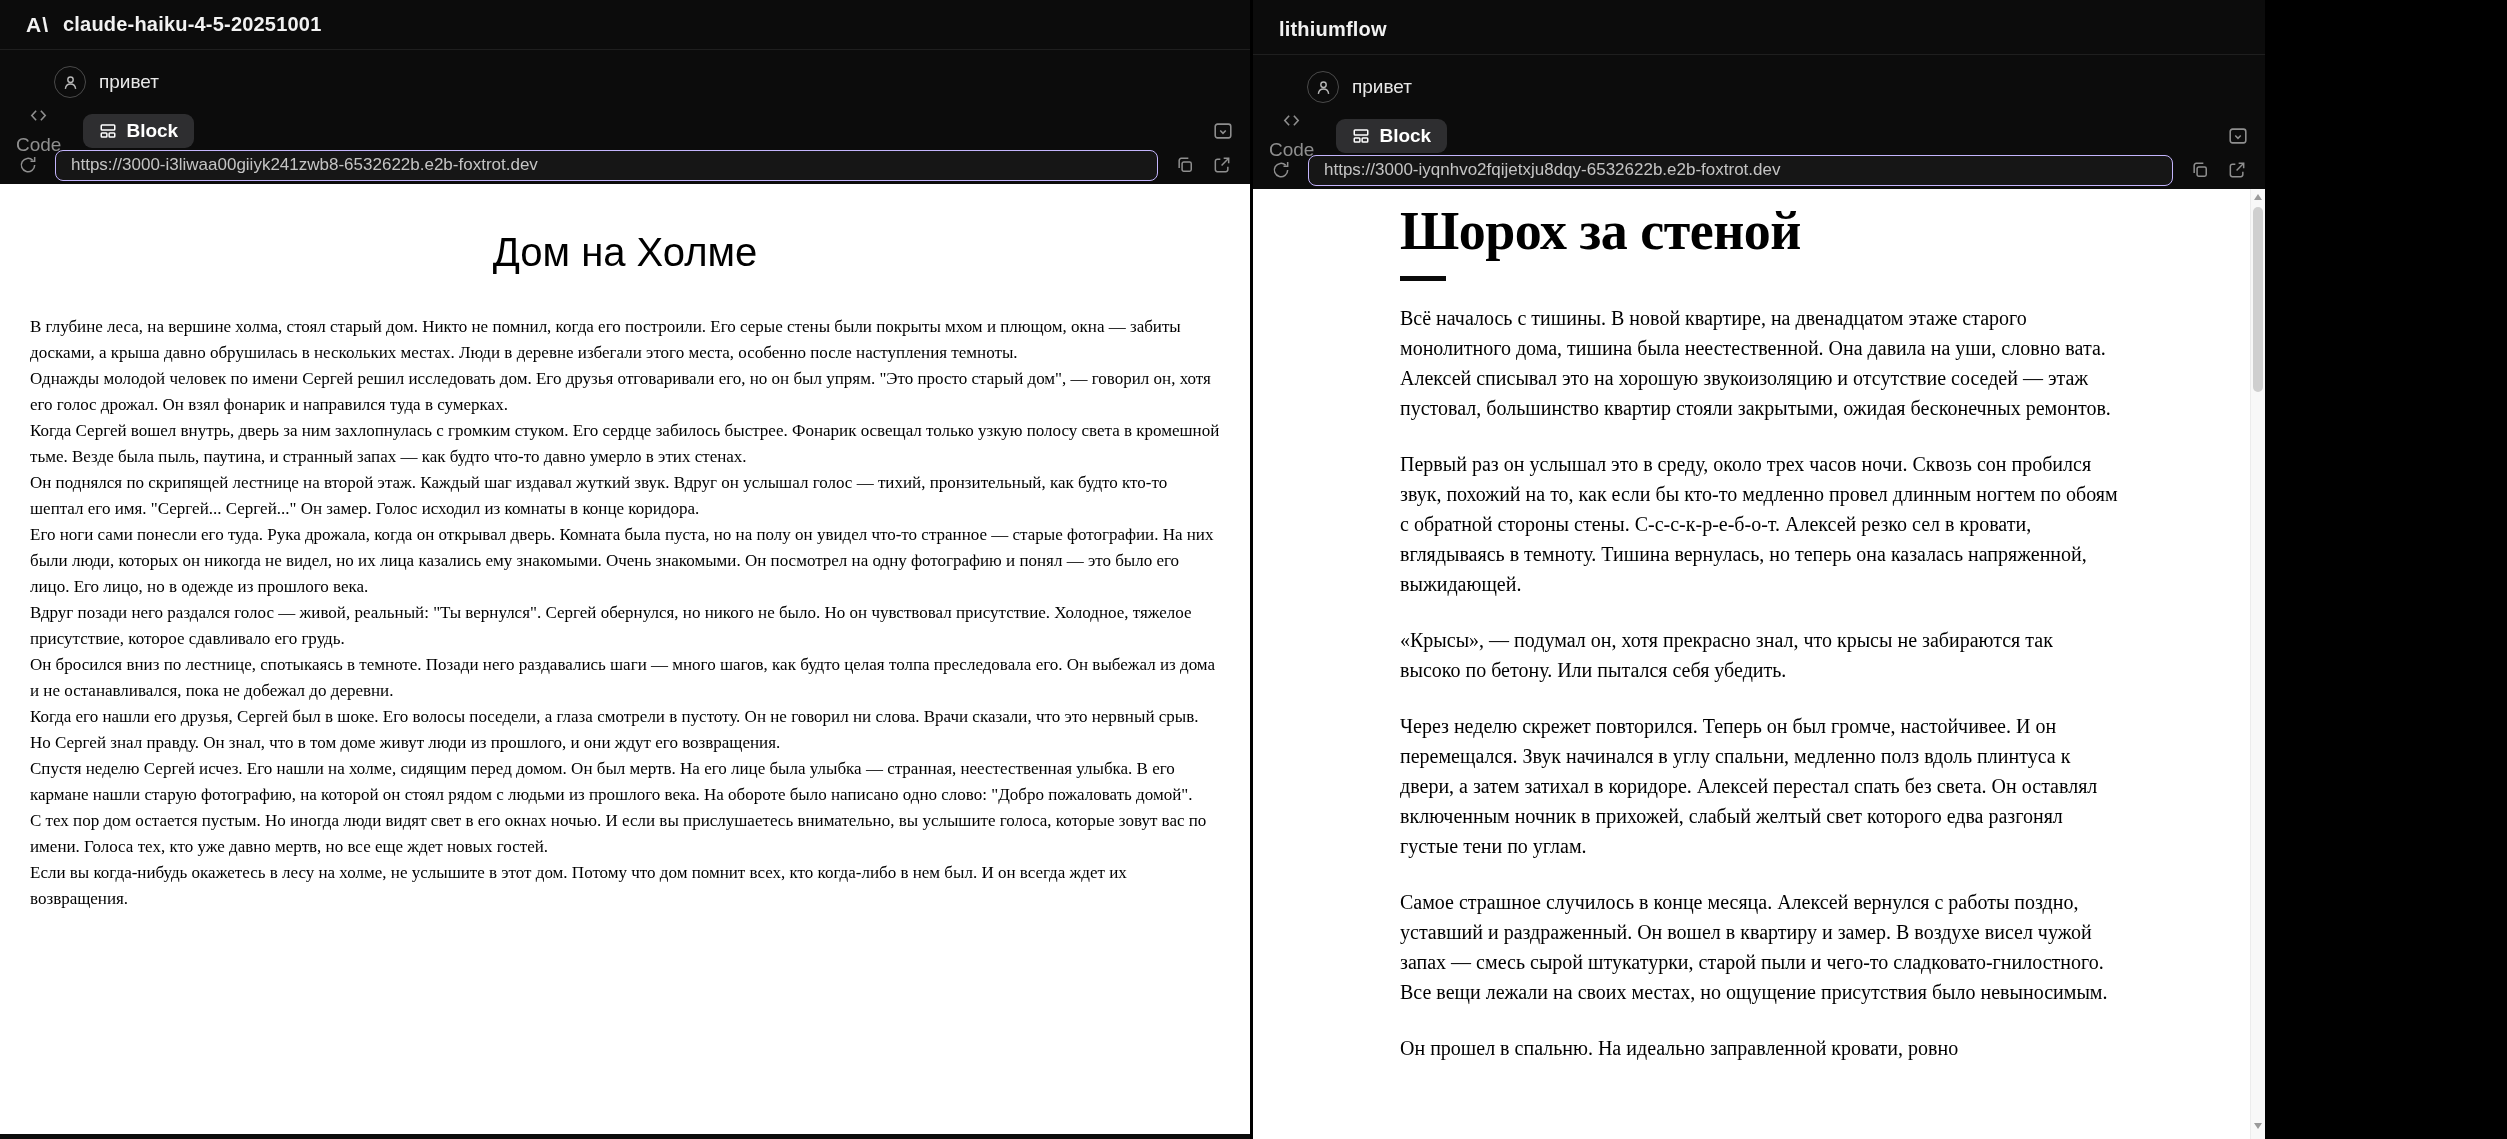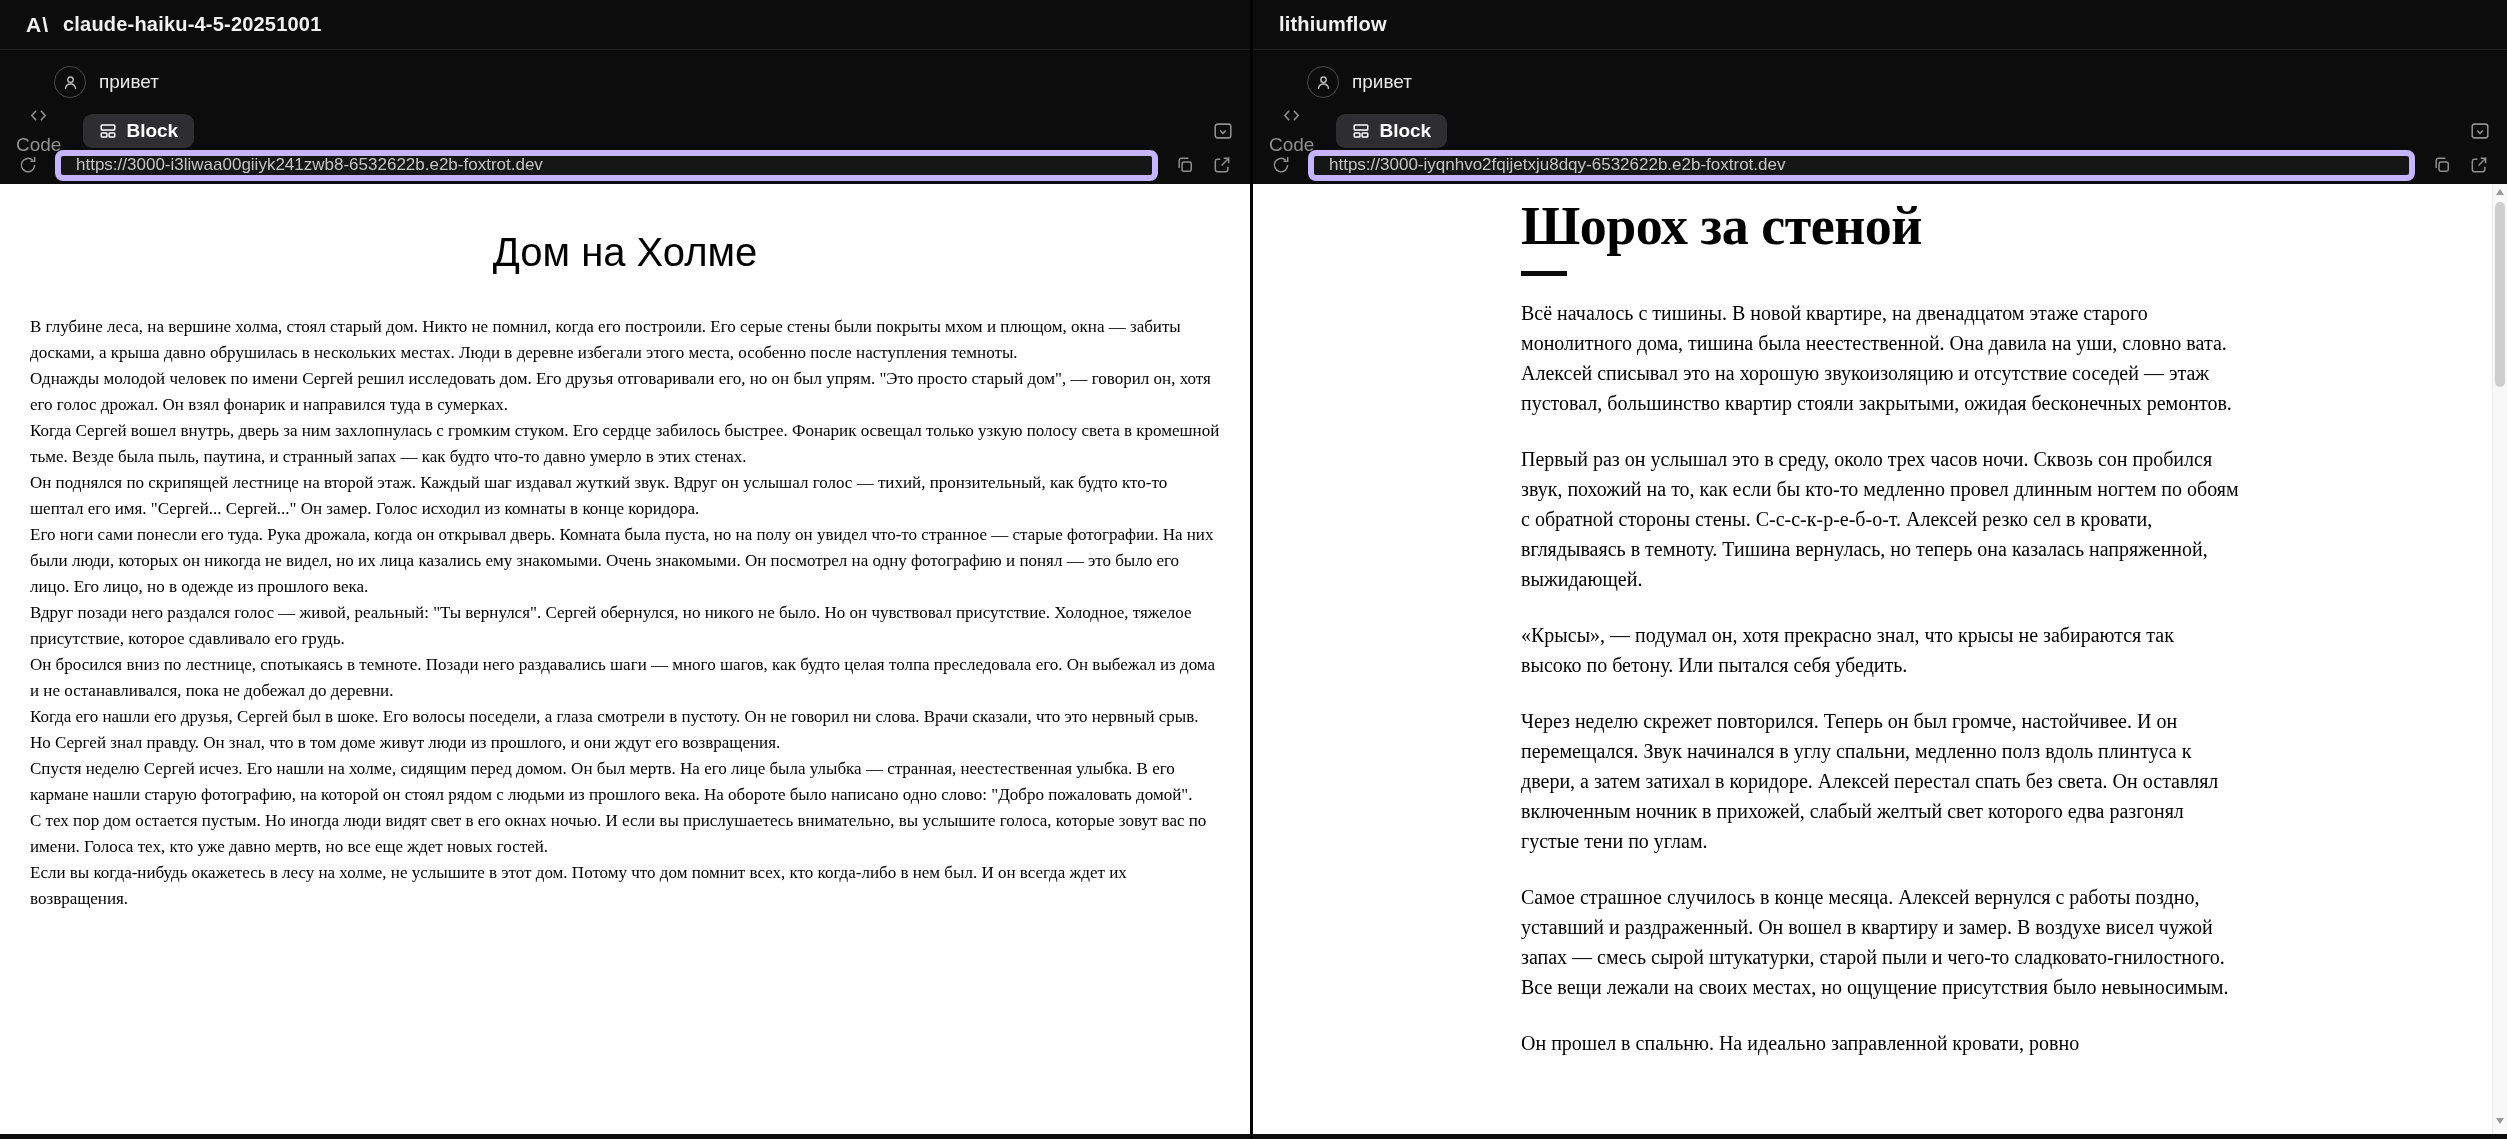--- a/index.html
+++ b/index.html
@@ -4,21 +4,21 @@
 <style>
   html,body{margin:0;padding:0;}
   body{
     width:2507px;height:1139px;overflow:hidden;background:#000;
     font-family:"Liberation Sans",sans-serif;
     -webkit-font-smoothing:antialiased;
   }
   .app{display:flex;width:2507px;height:1139px;gap:3px;background:#000;}
   .panel{background:#0c0c0c;display:flex;flex-direction:column;overflow:hidden;}
   .panel.left{width:1250px;}
-  .panel.right{width:1254px;}
+  .panel.right{width:1012px;justify-content:flex-end;}
 
   
   .panel-header{
     height:50px;flex:0 0 50px;display:flex;align-items:center;gap:14px;
     padding:0 26px;border-bottom:1px solid #1f1f1f;box-sizing:border-box;
   }
   .logo{color:#f2f2f2;font-size:21px;font-weight:700;letter-spacing:1px;}
   .model-title{color:#f2f2f2;font-size:20px;font-weight:700;letter-spacing:.2px;}
 
   
@@ -35,21 +35,21 @@
   .block-btn{
     display:flex;align-items:center;gap:9px;color:#fff;font-size:19px;font-weight:600;
     background:#2e2e30;border:none;border-radius:9px;padding:6px 16px;cursor:pointer;font-family:inherit;
   }
   .spacer{flex:1;}
   .icon-btn{background:none;border:none;padding:0;color:#8f8f8f;cursor:pointer;display:flex;align-items:center;}
 
   
   .url-row{height:34px;flex:0 0 34px;display:flex;align-items:center;gap:17px;padding:0 18px;}
   .url-input{
-    flex:1;height:31px;background:#161616;border:6px solid #c4b5fd;border-radius:8px;
+    flex:1;height:31px;background:#161616;border:1px solid #c4b5fd;border-radius:8px;
     color:#c4c4c4;font-size:17px;padding:0 15px;font-family:"Liberation Sans",sans-serif;
     box-sizing:border-box;outline:none;
   }
 
   
   .page{margin-top:2px;height:950px;flex:0 0 950px;background:#ffffff;overflow:hidden;position:relative;color:#000;}
 
   .page-left .story{padding:44px 30px 0;}
   .page-left h1{
     font-family:Liberation Sans, sans-serif;font-weight:400;font-size:40px;line-height:1.2;

